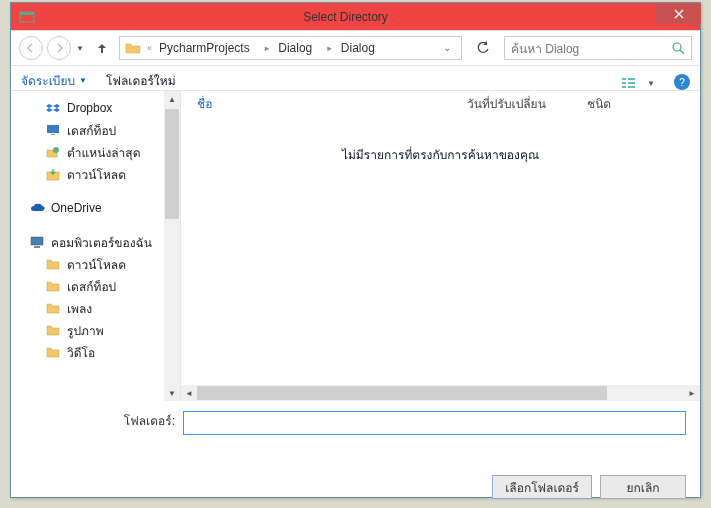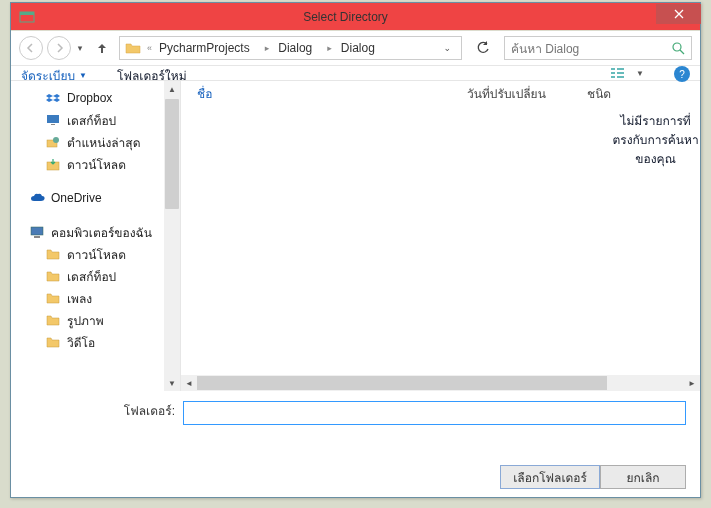--- a/index.html
+++ b/index.html
@@ -17,54 +17,54 @@
   .navdrop { width: 10px; display:flex; align-items:center; justify-content:center; color:#555; font-size:9px;}
   .breadcrumb { flex: 1; height: 24px; border: 1px solid #ccc; display: flex; align-items: center; padding: 0 4px; font-size: 12px; gap: 2px; margin-right:6px; }
   .bc-folder { width:18px; height:18px; display:inline-flex; align-items:center; justify-content:center;}
   .bc-part { padding: 0 2px; color: #333; display:inline-flex; align-items:center; gap:12px;}
   .bc-sep { color: #888; font-size: 9px; padding:0 3px;}
   .bc-drop { margin-left:auto; font-size:9px; color:#555; padding:0 6px;}
   .refreshbtn { width: 22px; height: 22px; display: flex; align-items: center; justify-content: center; color: #444; margin-right:6px; }
   .searchbox { width: 188px; height: 24px; border: 1px solid #ccc; display: flex; align-items: center; padding: 0 6px; font-size: 12px; color: #777; }
   .searchbox .mag { margin-left:auto; color:#4a6; font-size:12px;}
 
-  .toolbar { height: 16px; display: flex; align-items: flex-start; padding: 0 10px; gap: 30px; font-size: 12px; border-top:1px solid #e6e6e6; border-bottom:1px solid #e6e6e6;}
+  .toolbar { height: 26px; display: flex; align-items: flex-end; padding: 0 10px; gap: 19px; font-size: 12px; border-top:1px solid #e6e6e6; border-bottom:1px solid #e6e6e6;}
   .toolbar .org { color: #1560bd; display:flex; align-items:center; gap:4px; }
   .toolbar .org .dd { font-size:8px; color:#1560bd;}
   .toolbar .newf { color: #0f172a; }
   .toolbar .spacer { flex:1; }
   .viewbtn { display:flex; align-items:center; gap:3px; color:#555; }
   .helpbtn { width:16px; height:16px; border-radius:50%; background:#2b86d1; color:#fff; font-size:10px; display:flex; align-items:center; justify-content:center;}
 
   .body { display:flex; height: 310px; }
   .sidebar { width: 170px; border-right:1px solid #e6e6e6; overflow:hidden; position:relative; padding-top:6px;}
   .sidebar .item { display:flex; align-items:center; height:22px; padding-left:18px; font-size:12px; color:#222; gap:6px;}
   .sidebar .item.sub { padding-left:34px; }
   .sidebar .item.group { font-weight:normal; }
   .sidebar .ico { width:16px; height:16px; display:inline-flex; align-items:center; justify-content:center; font-size:13px; }
   .sb-scroll { position:absolute; right:0; top:0; width:16px; height:100%; background:#f0f0f0; display:flex; flex-direction:column; align-items:center; }
   .sb-arrow { width:16px; height:16px; display:flex; align-items:center; justify-content:center; font-size:8px; color:#555; }
   .sb-thumb { width:14px; height:110px; background:#cfcfcf; margin-top:2px; border-radius:1px;}
 
-  .main { flex:1; display:flex; flex-direction:row; position:relative; }
+  .main { flex:1; display:flex; flex-direction:column; position:relative; }
   .cols { height:24px; display:flex; align-items:center; font-size:12px; color:#444; padding-left:16px; border-bottom:0px;}
   .col-name { width:270px; color:#1560bd;}
   .col-date { width:120px;}
   .col-type { flex:1;}
   .empty { text-align:center; font-size:12px; color:#0f172a; margin-top:30px;}
   .hscroll { position:absolute; left:0; bottom:0; right:0; height:16px; background:#f0f0f0; display:flex; align-items:center;}
   .hs-arrow { width:16px; height:16px; display:flex; align-items:center; justify-content:center; font-size:8px; color:#555;}
   .hs-track { flex:1; height:16px; background:#f0f0f0; position:relative;}
   .hs-thumb { position:absolute; left:0; top:1px; width:410px; height:14px; background:#cfcfcf;}
 
   .footer { padding: 10px 14px 12px 14px; border-top:0;}
   .folderrow { display:flex; align-items:flex-start; gap:8px; margin-bottom:16px;}
   .folderrow label { font-size:12px; color:#333; width:150px; text-align:right;}
   .folderrow input { flex:1; height:24px; border:1px solid #3399ff; padding:0 6px; font-size:12px; outline:none;}
-  .btnrow { display:flex; justify-content:flex-end; margin-top:40px;}
+  .btnrow { display:flex; justify-content:flex-end; gap:8px;margin-top:40px;}
   .btn { min-width:86px; height:24px; border:1px solid #adadad; background:#eaeaea; font-size:12px; color:#333; display:flex; align-items:center; justify-content:center; padding:0 12px;}
   .btn.primary { border:1px solid #8aa9d6; }
 
   svg { display:block; }
 </style>
 </head>
 <body>
 
 <div class="window">
 

